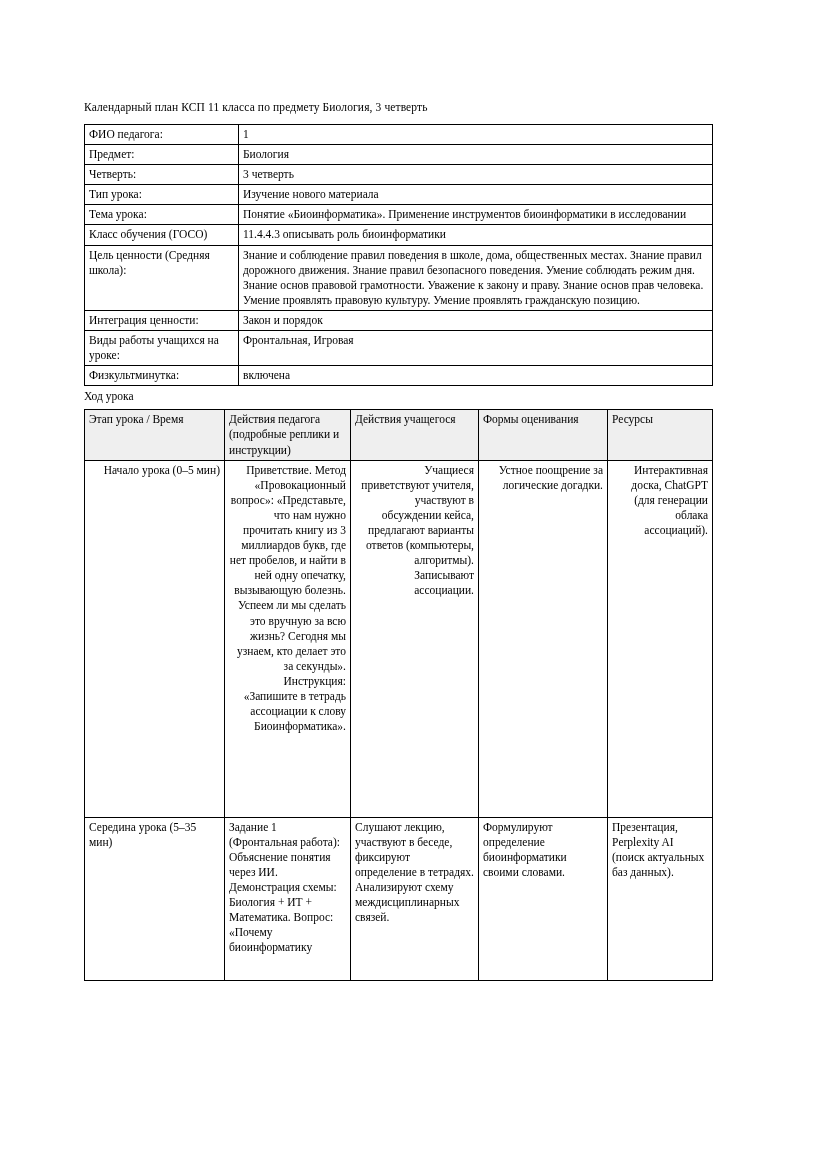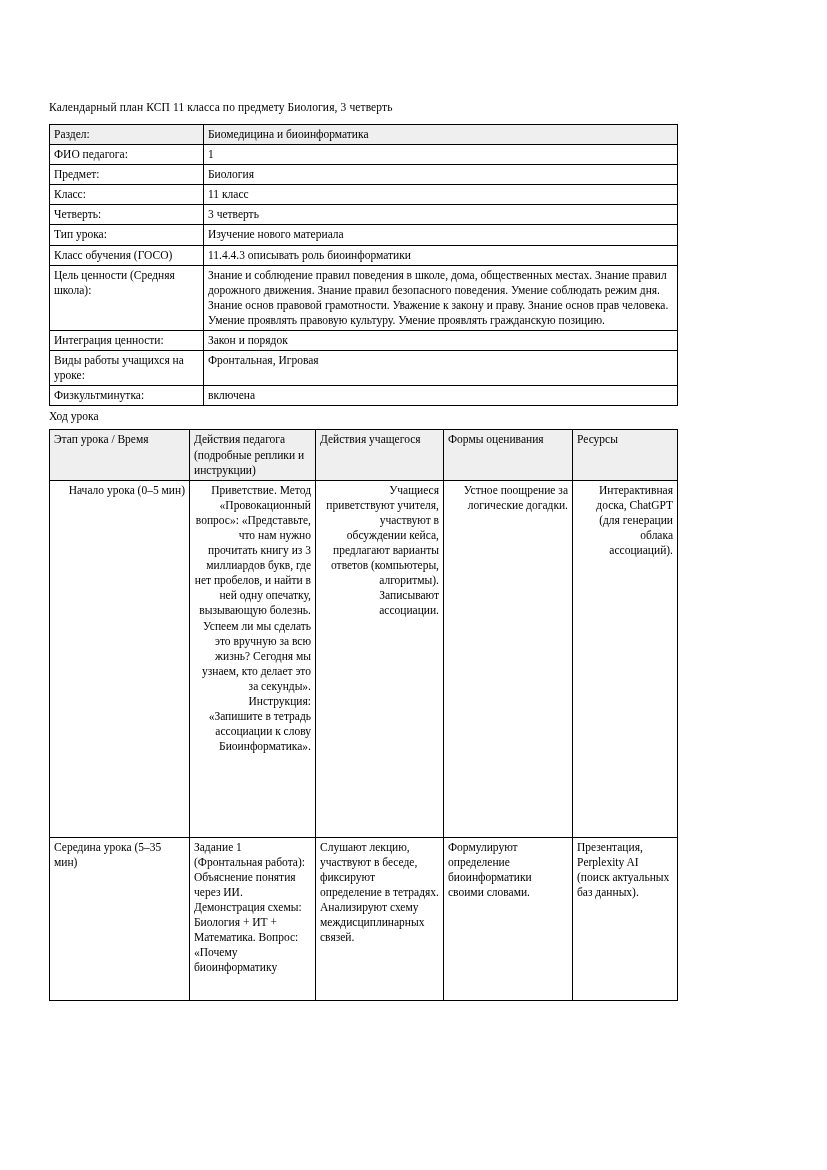--- a/index.html
+++ b/index.html
@@ -14,21 +14,21 @@
     overflow: hidden;
     font-family: "Liberation Serif", "DejaVu Serif", serif;
     color: #000000;
   }
   .page {
     position: relative;
     width: 827px;
     height: 1170px;
     background: #ffffff;
     box-sizing: border-box;
-    padding: 100px 99px 0 49px;
+    padding: 100px 99px 0 84px;
   }
   .doc-title {
     font-size: 11.5px;
     line-height: 15px;
     margin: 0 0 9px 0;
     white-space: nowrap;
     letter-spacing: 0.01em;
   }
   .section-label {
     font-size: 11.5px;
@@ -79,43 +79,39 @@
 <div class="page">
 
   <div class="doc-title">Календарный план КСП 11 класса по предмету Биология, 3 четверть</div>
 
   <table id="info-table">
     <colgroup>
       <col class="c-label">
       <col class="c-value">
     </colgroup>
     <tbody>
-        <tr class="shaded">
-          <td>Раздел:</td>
-          <td>Биомедицина и биоинформатика</td>
-        </tr>
         <tr>
           <td>ФИО педагога:</td>
           <td>1</td>
         </tr>
         <tr>
           <td>Предмет:</td>
           <td>Биология</td>
         </tr>
         <tr>
-          <td>Класс:</td>
-          <td>11 класс</td>
-        </tr>
-        <tr>
           <td>Четверть:</td>
           <td>3 четверть</td>
         </tr>
         <tr>
           <td>Тип урока:</td>
           <td>Изучение нового материала</td>
+        </tr>
+        <tr>
+          <td>Тема урока:</td>
+          <td>Понятие «Биоинформатика». Применение инструментов биоинформатики в исследовании</td>
         </tr>
         <tr>
           <td>Класс обучения (ГОСО)</td>
           <td>11.4.4.3 описывать роль биоинформатики</td>
         </tr>
         <tr>
           <td>Цель ценности (Средняя школа):</td>
           <td>Знание и соблюдение правил поведения в школе, дома, общественных местах. Знание правил дорожного движения. Знание правил безопасного поведения. Умение соблюдать режим дня. Знание основ правовой грамотности. Уважение к закону и праву. Знание основ прав человека. Умение проявлять правовую культуру. Умение проявлять гражданскую позицию.</td>
         </tr>
         <tr>

